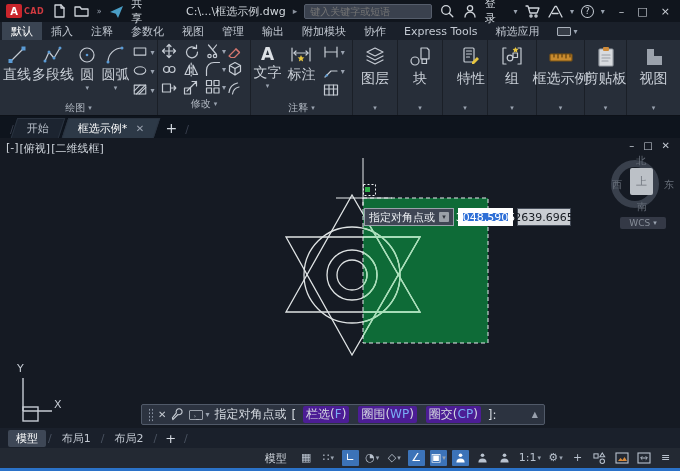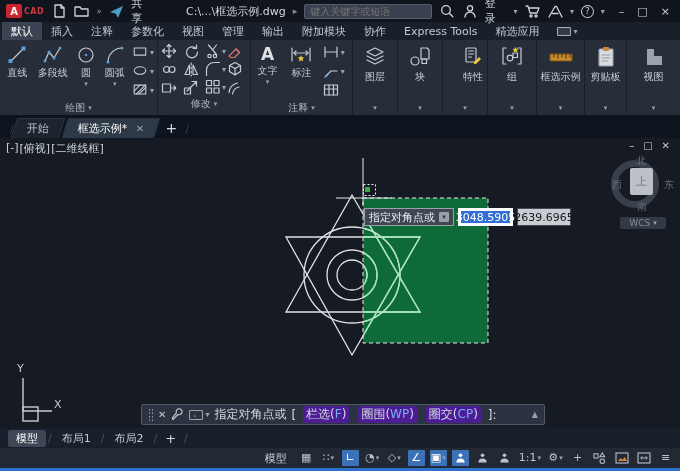--- a/index.html
+++ b/index.html
@@ -29,21 +29,21 @@
   .rmin{display:flex;align-items:center;gap:3px;margin-left:8px;color:#c3c9d2;}
   .rmin .box{width:14px;height:9px;border:1px solid #aab1bb;border-radius:1px;background:#aab1bb33;}
 
   
   .rbody{height:76px;background:#272e39;display:flex;border-bottom:1px solid #0d1118;}
   .panel{display:flex;flex-direction:column;border-right:1px solid #1a1f27;}
   .pcontent{flex:1;display:flex;padding:3px 2px 0 2px;}
   .plabel{height:15px;font-size:10px;color:#b3bac4;display:flex;align-items:center;justify-content:center;gap:3px;}
   .plabel .ddc{font-size:7px;}
   .bigbtn{display:flex;flex-direction:column;align-items:center;justify-content:flex-start;cursor:pointer;padding-top:2px;}
-  .bigbtn .lbl{font-size:10px;color:#c9cfd7;margin-top:1px;white-space:nowrap;}
+  .bigbtn .lbl{font-size:14px;color:#c9cfd7;margin-top:1px;white-space:nowrap;}
   .bigbtn .ddc{font-size:7px;margin-top:0;}
   .smallcol{display:flex;flex-direction:column;justify-content:space-between;padding:1px 0 2px 2px;}
   .sbtn{display:flex;align-items:center;gap:2px;height:16px;cursor:pointer;}
   .migrid{display:grid;grid-template-columns:repeat(4,22px);grid-auto-rows:18px;align-items:center;padding:2px 0 0 3px;}
   .mi{display:flex;align-items:center;gap:1px;cursor:pointer;}
   .bigA{font-size:17px;font-weight:bold;color:#dde1e6;line-height:18px;}
   svg.ic *{stroke:#c6ccd4;fill:none;stroke-width:1.2;stroke-linecap:round;stroke-linejoin:round;}
   svg.ic .fb{fill:#5b9bd5;stroke:none;}
   svg.ic .fy{fill:#e8c63f;stroke:none;}
   svg.ic .fo{fill:#c78a2e;stroke:#7d5415;}
@@ -76,21 +76,21 @@
   .gline{stroke:#a7e3b8;stroke-width:1.3;fill:none;}
   .selfill{fill:var(--selection-green,#0e6b37);}
   .selborder{fill:none;stroke:#e6eaee;stroke-width:1;stroke-dasharray:4 3;}
   .xhair{stroke:#e8ebee;stroke-width:1;}
   .pickbox{fill:none;stroke:#eef1f3;stroke-width:1;stroke-dasharray:2 2;}
   .pickdot{fill:#2fae4a;}
 
   .dynbox{position:absolute;height:18px;font-size:11px;display:flex;align-items:center;z-index:4;}
   .dynprompt{left:364px;top:70px;width:90px;background:#3f4654;border:1px solid #9aa1ab;color:#eef1f4;padding:0 4px;justify-content:space-between;}
   .tabhint{width:10px;height:10px;background:#9aa0a8;color:#2c313a;font-size:7px;line-height:10px;text-align:center;border-radius:1px;}
-  .dynx{left:458px;top:70px;width:55px;background:var(--highlight-blue,#2f6fd6);border:3px solid #ffffff;color:#fff;justify-content:center;}
+  .dynx{left:458px;top:70px;width:55px;background:var(--highlight-blue,#2f6fd6);border:5px solid #ffffff;color:#fff;justify-content:center;}
   .dyny{left:517px;top:70px;width:54px;background:#c9cdd2;border:1px solid #454c58;color:#171b21;justify-content:center;}
 
   
   .vc-ring{position:absolute;left:611px;top:22px;width:48px;height:48px;border:7px solid #39404c;border-radius:50%;z-index:2;}
   .vc-face{position:absolute;left:630px;top:30px;width:23px;height:27px;background:#bcc1c7;border-radius:2px;color:#70767e;font-size:11px;display:flex;align-items:center;justify-content:center;z-index:3;cursor:pointer;}
   .vc-lbl{position:absolute;color:#676e79;font-size:10px;z-index:2;cursor:pointer;}
   .wcsbtn{position:absolute;left:620px;top:79px;width:46px;height:12px;background:rgba(57,64,76,.85);border-radius:2px;color:#868d98;font-size:9px;display:flex;align-items:center;justify-content:center;gap:3px;z-index:2;cursor:pointer;}
   .wcsbtn .ddc{font-size:7px;}
 
   

